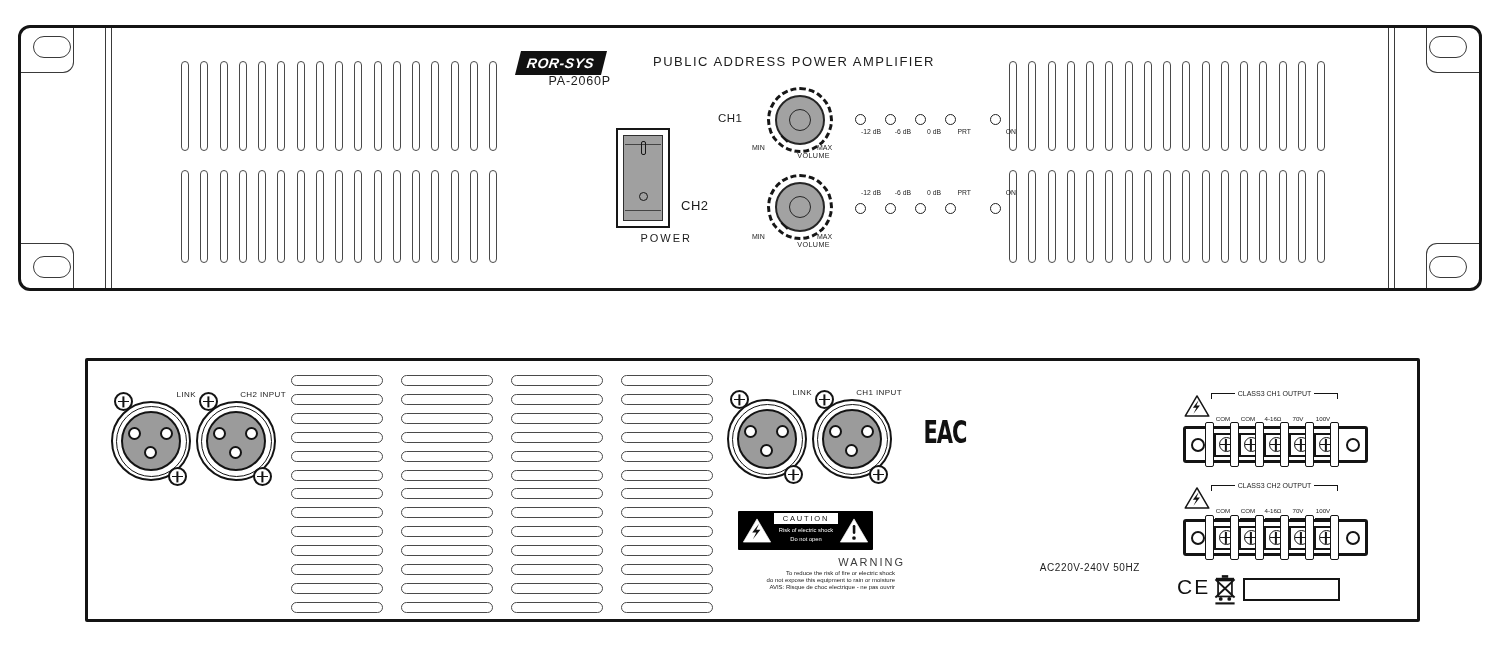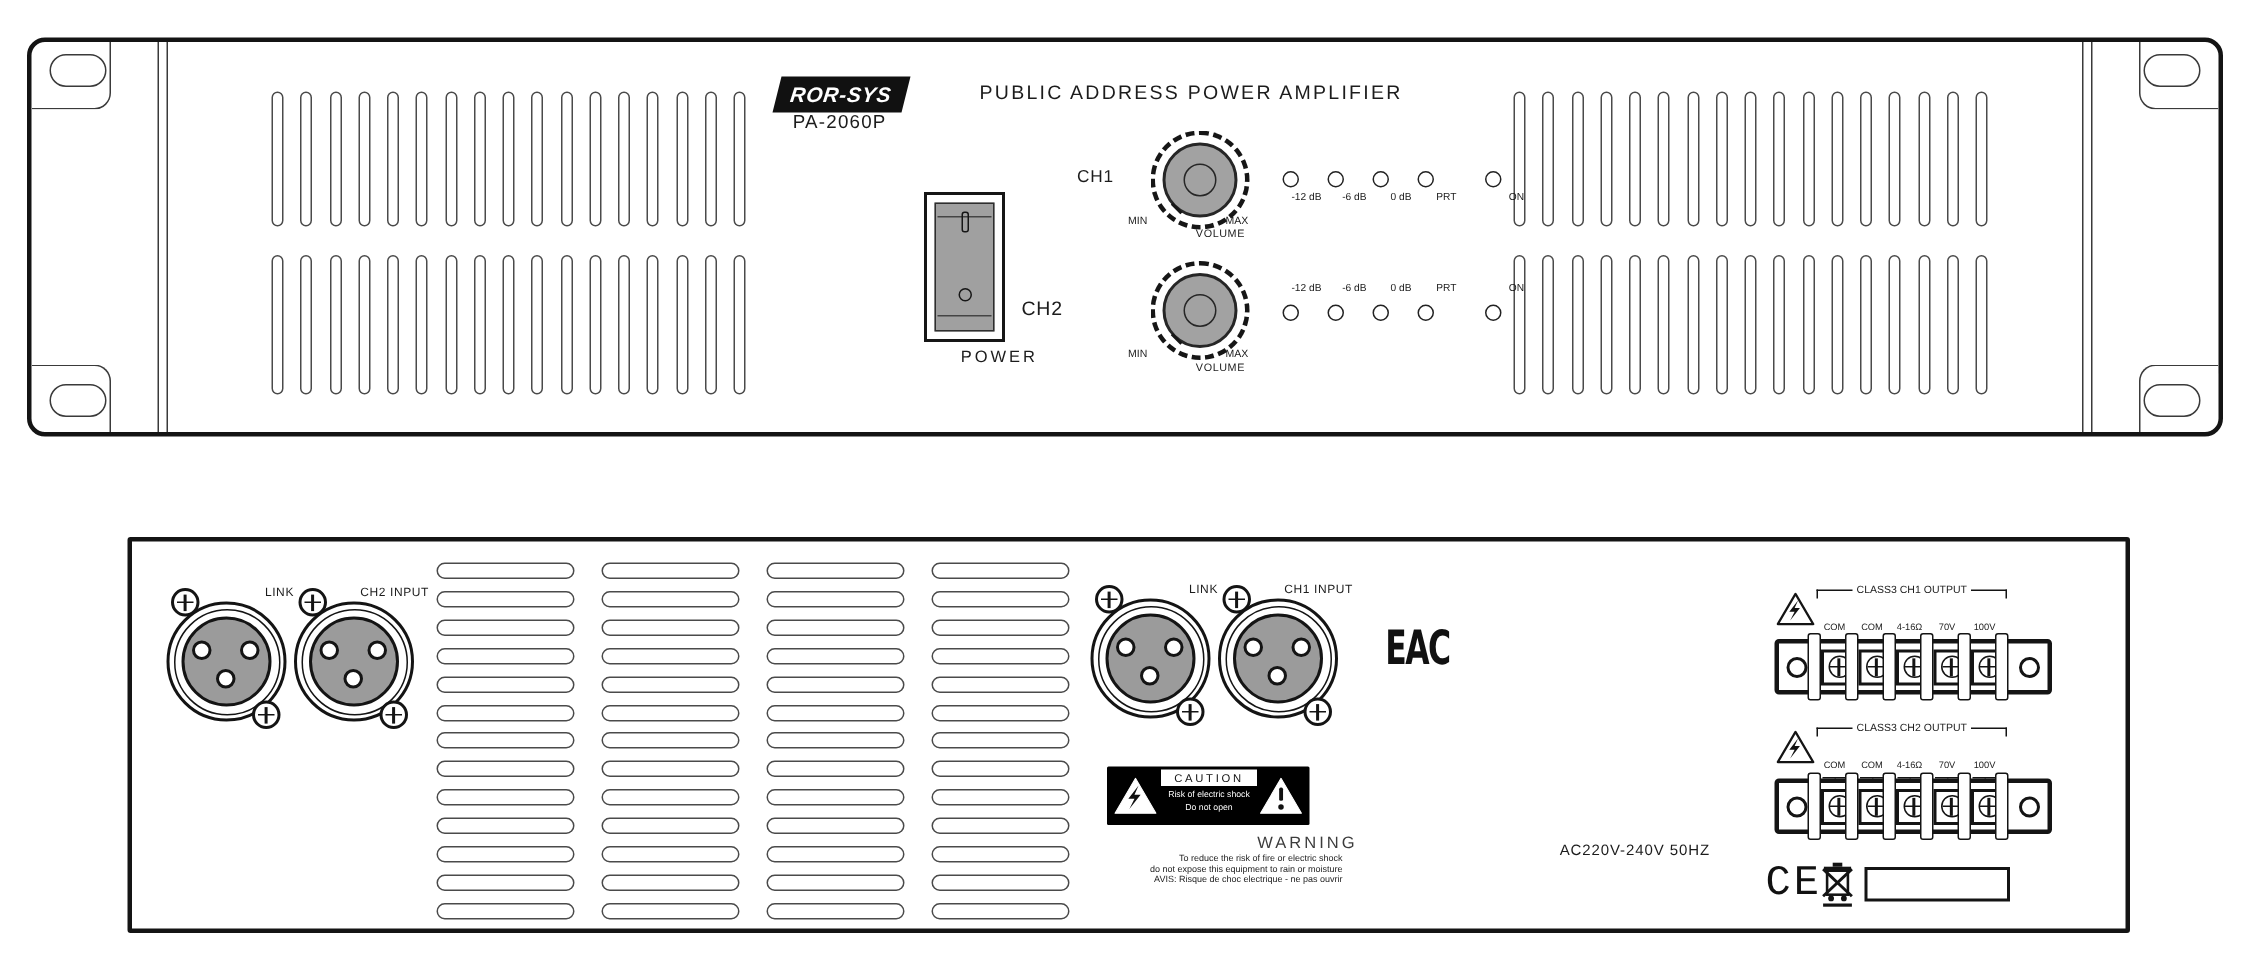--- a/index.html
+++ b/index.html
@@ -67,21 +67,21 @@
   .tlabel span{font-size:6.2px;color:#1c1c1c}
   .tick{width:16px;height:6px;border-top:1.4px solid #141414;position:relative;margin:1px auto 0}
   .tick::after{content:"";position:absolute;left:50%;top:0;width:1.4px;height:6px;background:#141414}
   .tblock{position:absolute;width:185px;height:37px;background:#fff;border:3px solid #141414;border-radius:3px}
   .endhole{position:absolute;top:50%;width:14px;height:14px;margin-top:-7px;border:2.6px solid #141414;border-radius:50%;background:#fff}
   .barrier{position:absolute;top:-7px;width:9px;height:45px;background:#fff;border:1.4px solid #141414;border-radius:2px}
   .tscrew{position:absolute;top:3.5px;width:24px;height:24px;border:2px solid #141414;background:#fff}
   .tscrew .c{position:absolute;inset:2.5px;border:1.6px solid #141414;border-radius:50%}
   .tscrew .c::before,.tscrew .c::after{content:"";position:absolute;left:50%;top:50%;width:12px;height:1.8px;margin:-0.9px 0 0 -6px;background:#141414}
   .tscrew .c::after{transform:rotate(90deg)}
-  .cemark{font-family:Liberation Mono, monospace;font-size:28px;font-weight:500;letter-spacing:2px;color:#111}
+  .cemark{font-family:Liberation Sans, sans-serif;font-size:21px;font-weight:500;letter-spacing:2px;color:#111}
   .blankbox{position:absolute;border:2px solid #141414;background:#fff}
 </style>
 </head>
 <body>
 
 <div id="canvas">
 
   <div id="front" class="panel">
 
     <div class="earline" style="left:84px"></div>
@@ -170,21 +170,21 @@
         <div class="vent-slot"></div>
         <div class="vent-slot"></div>
         <div class="vent-slot"></div>
         <div class="vent-slot"></div>
         <div class="vent-slot"></div>
       </div>
 
     <div class="logo">
       <span>ROR-SYS</span>
     </div>
-    <div class="lbl ctr" style="left:464px;top:47px;width:106px;font-size:12.5px;letter-spacing:.8px">PA-2060P</div>
+    <div class="lbl ctr" style="left:484px;top:47px;width:106px;font-size:12.5px;letter-spacing:.8px">PA-2060P</div>
     <div class="lbl ctr" style="left:614px;top:27px;width:300px;font-size:13px;letter-spacing:1.5px">PUBLIC ADDRESS POWER AMPLIFIER</div>
 
     <div class="pswitch">
       <div class="rocker">
         <div class="hl" style="top:10%"></div>
         <div class="hl" style="top:88%"></div>
         <div class="mark-i"></div>
         <div class="mark-o"></div>
       </div>
     </div>

